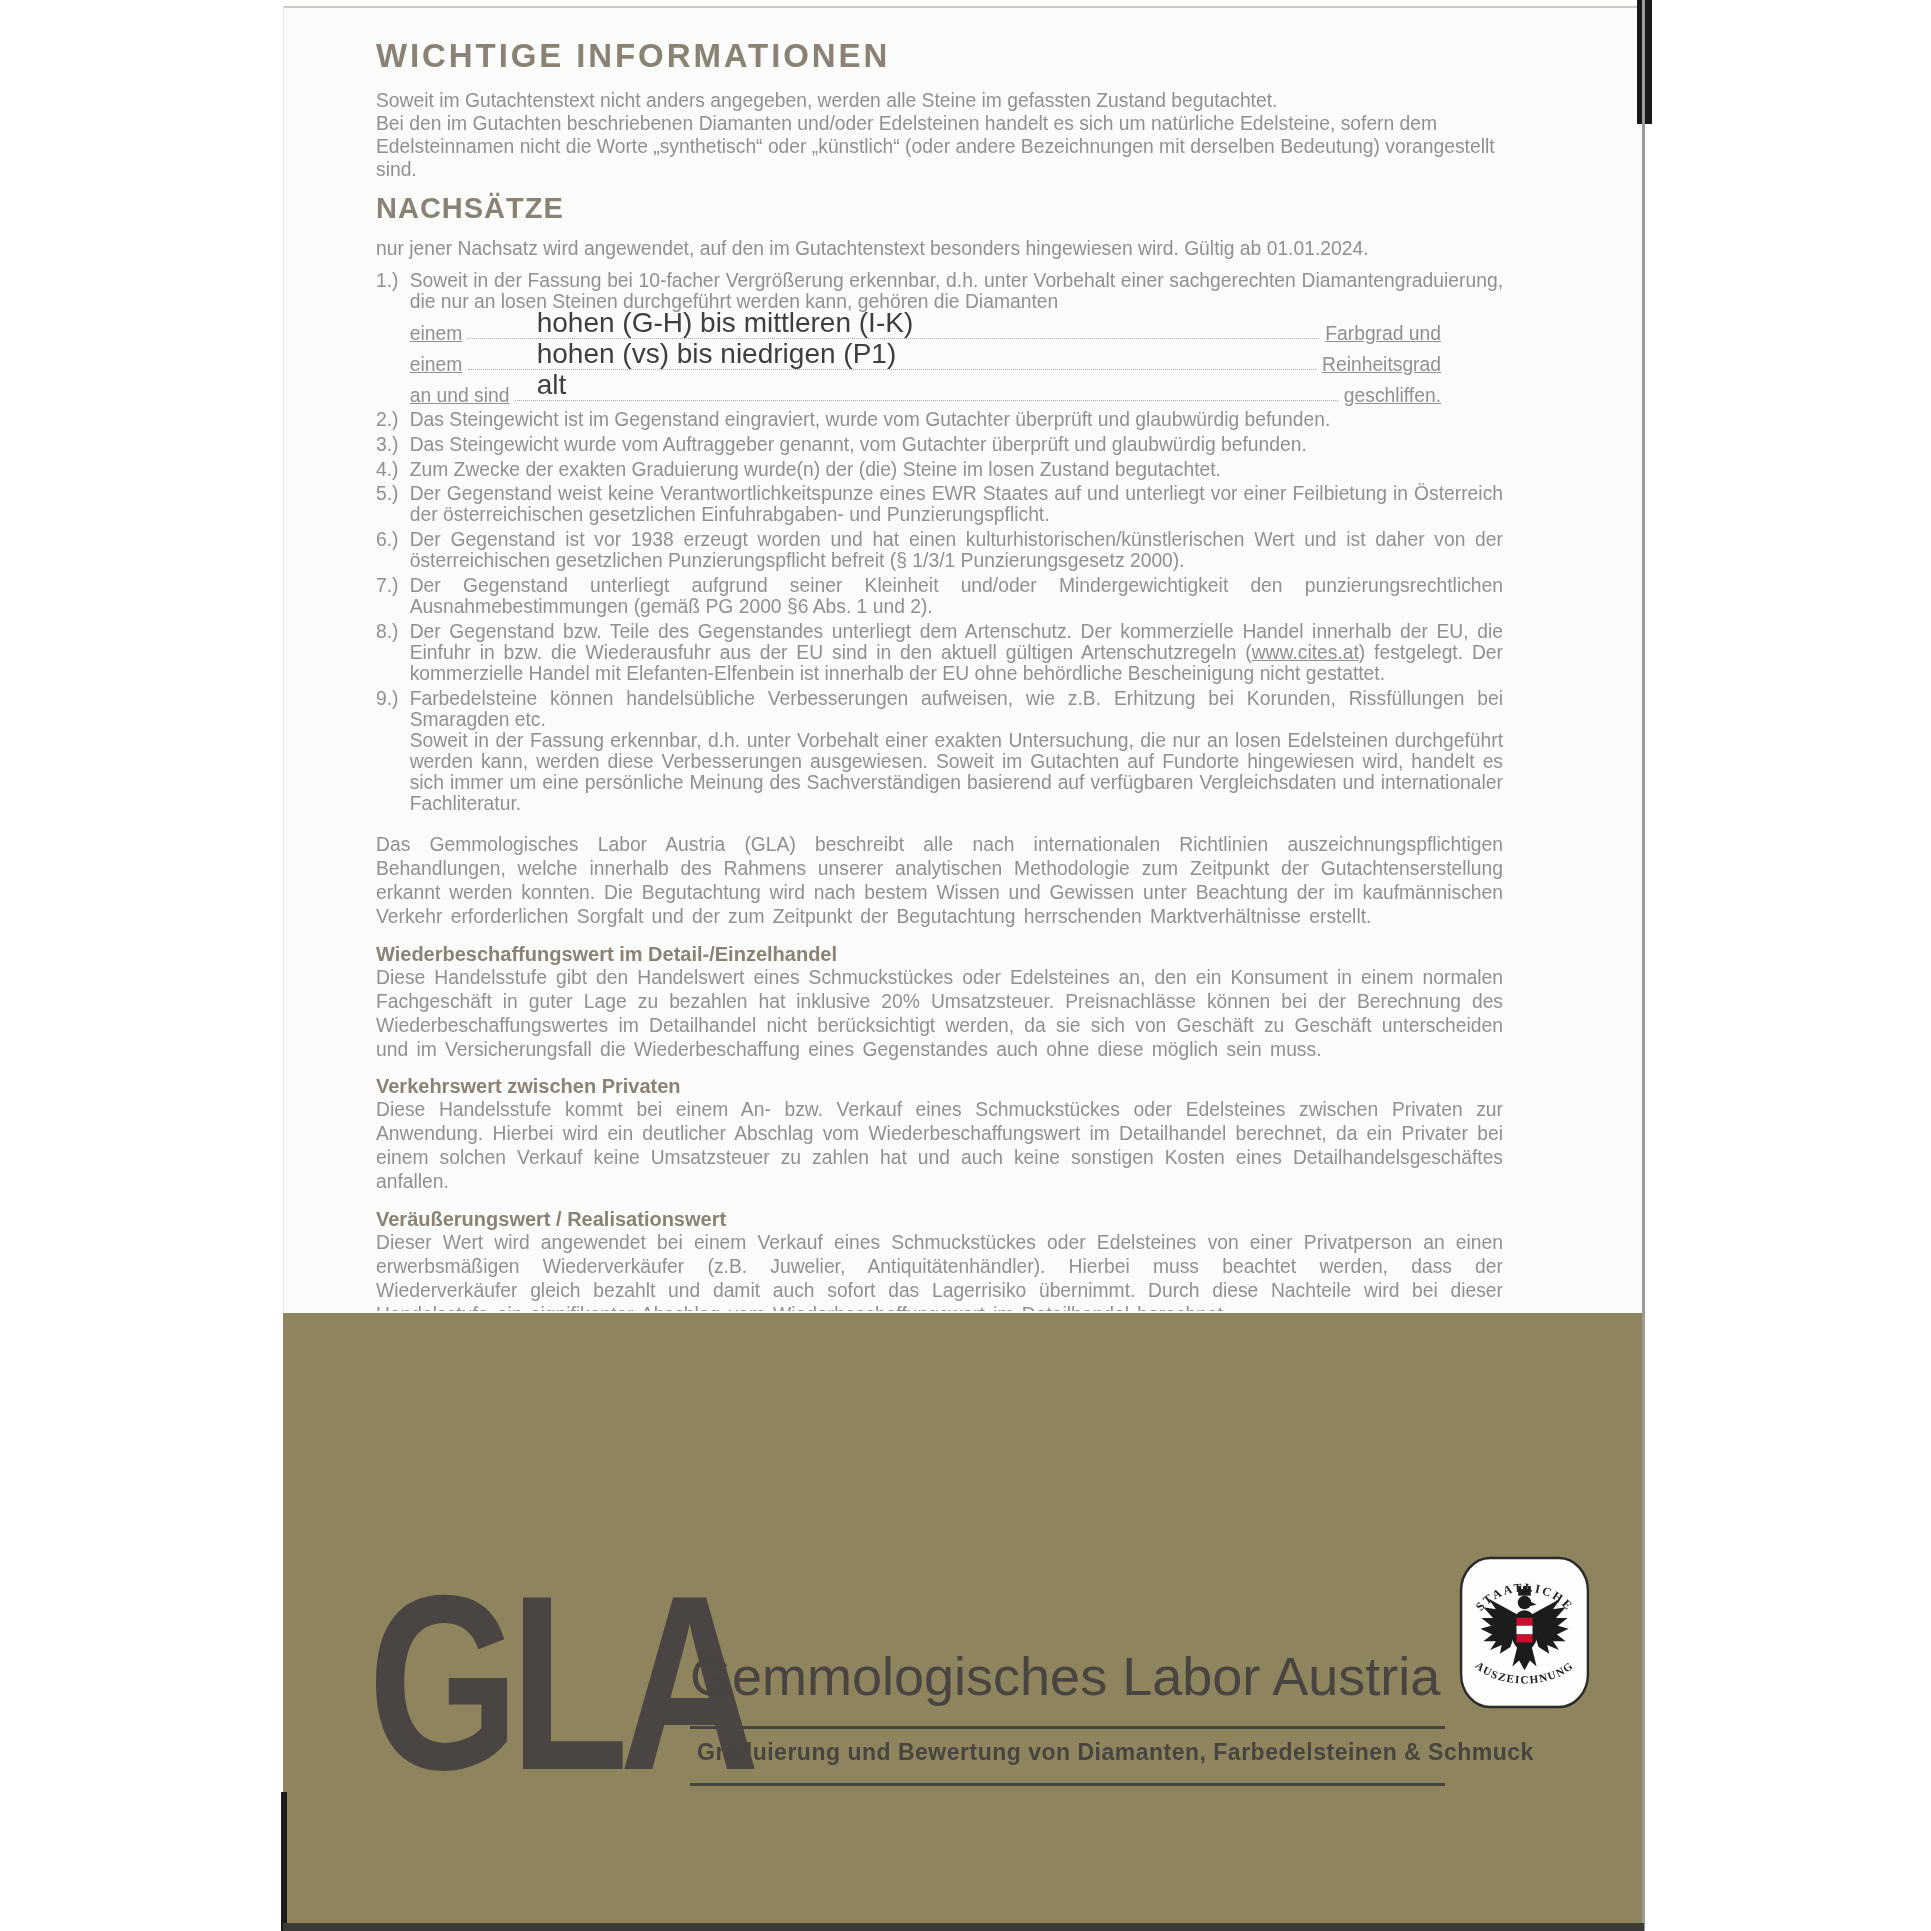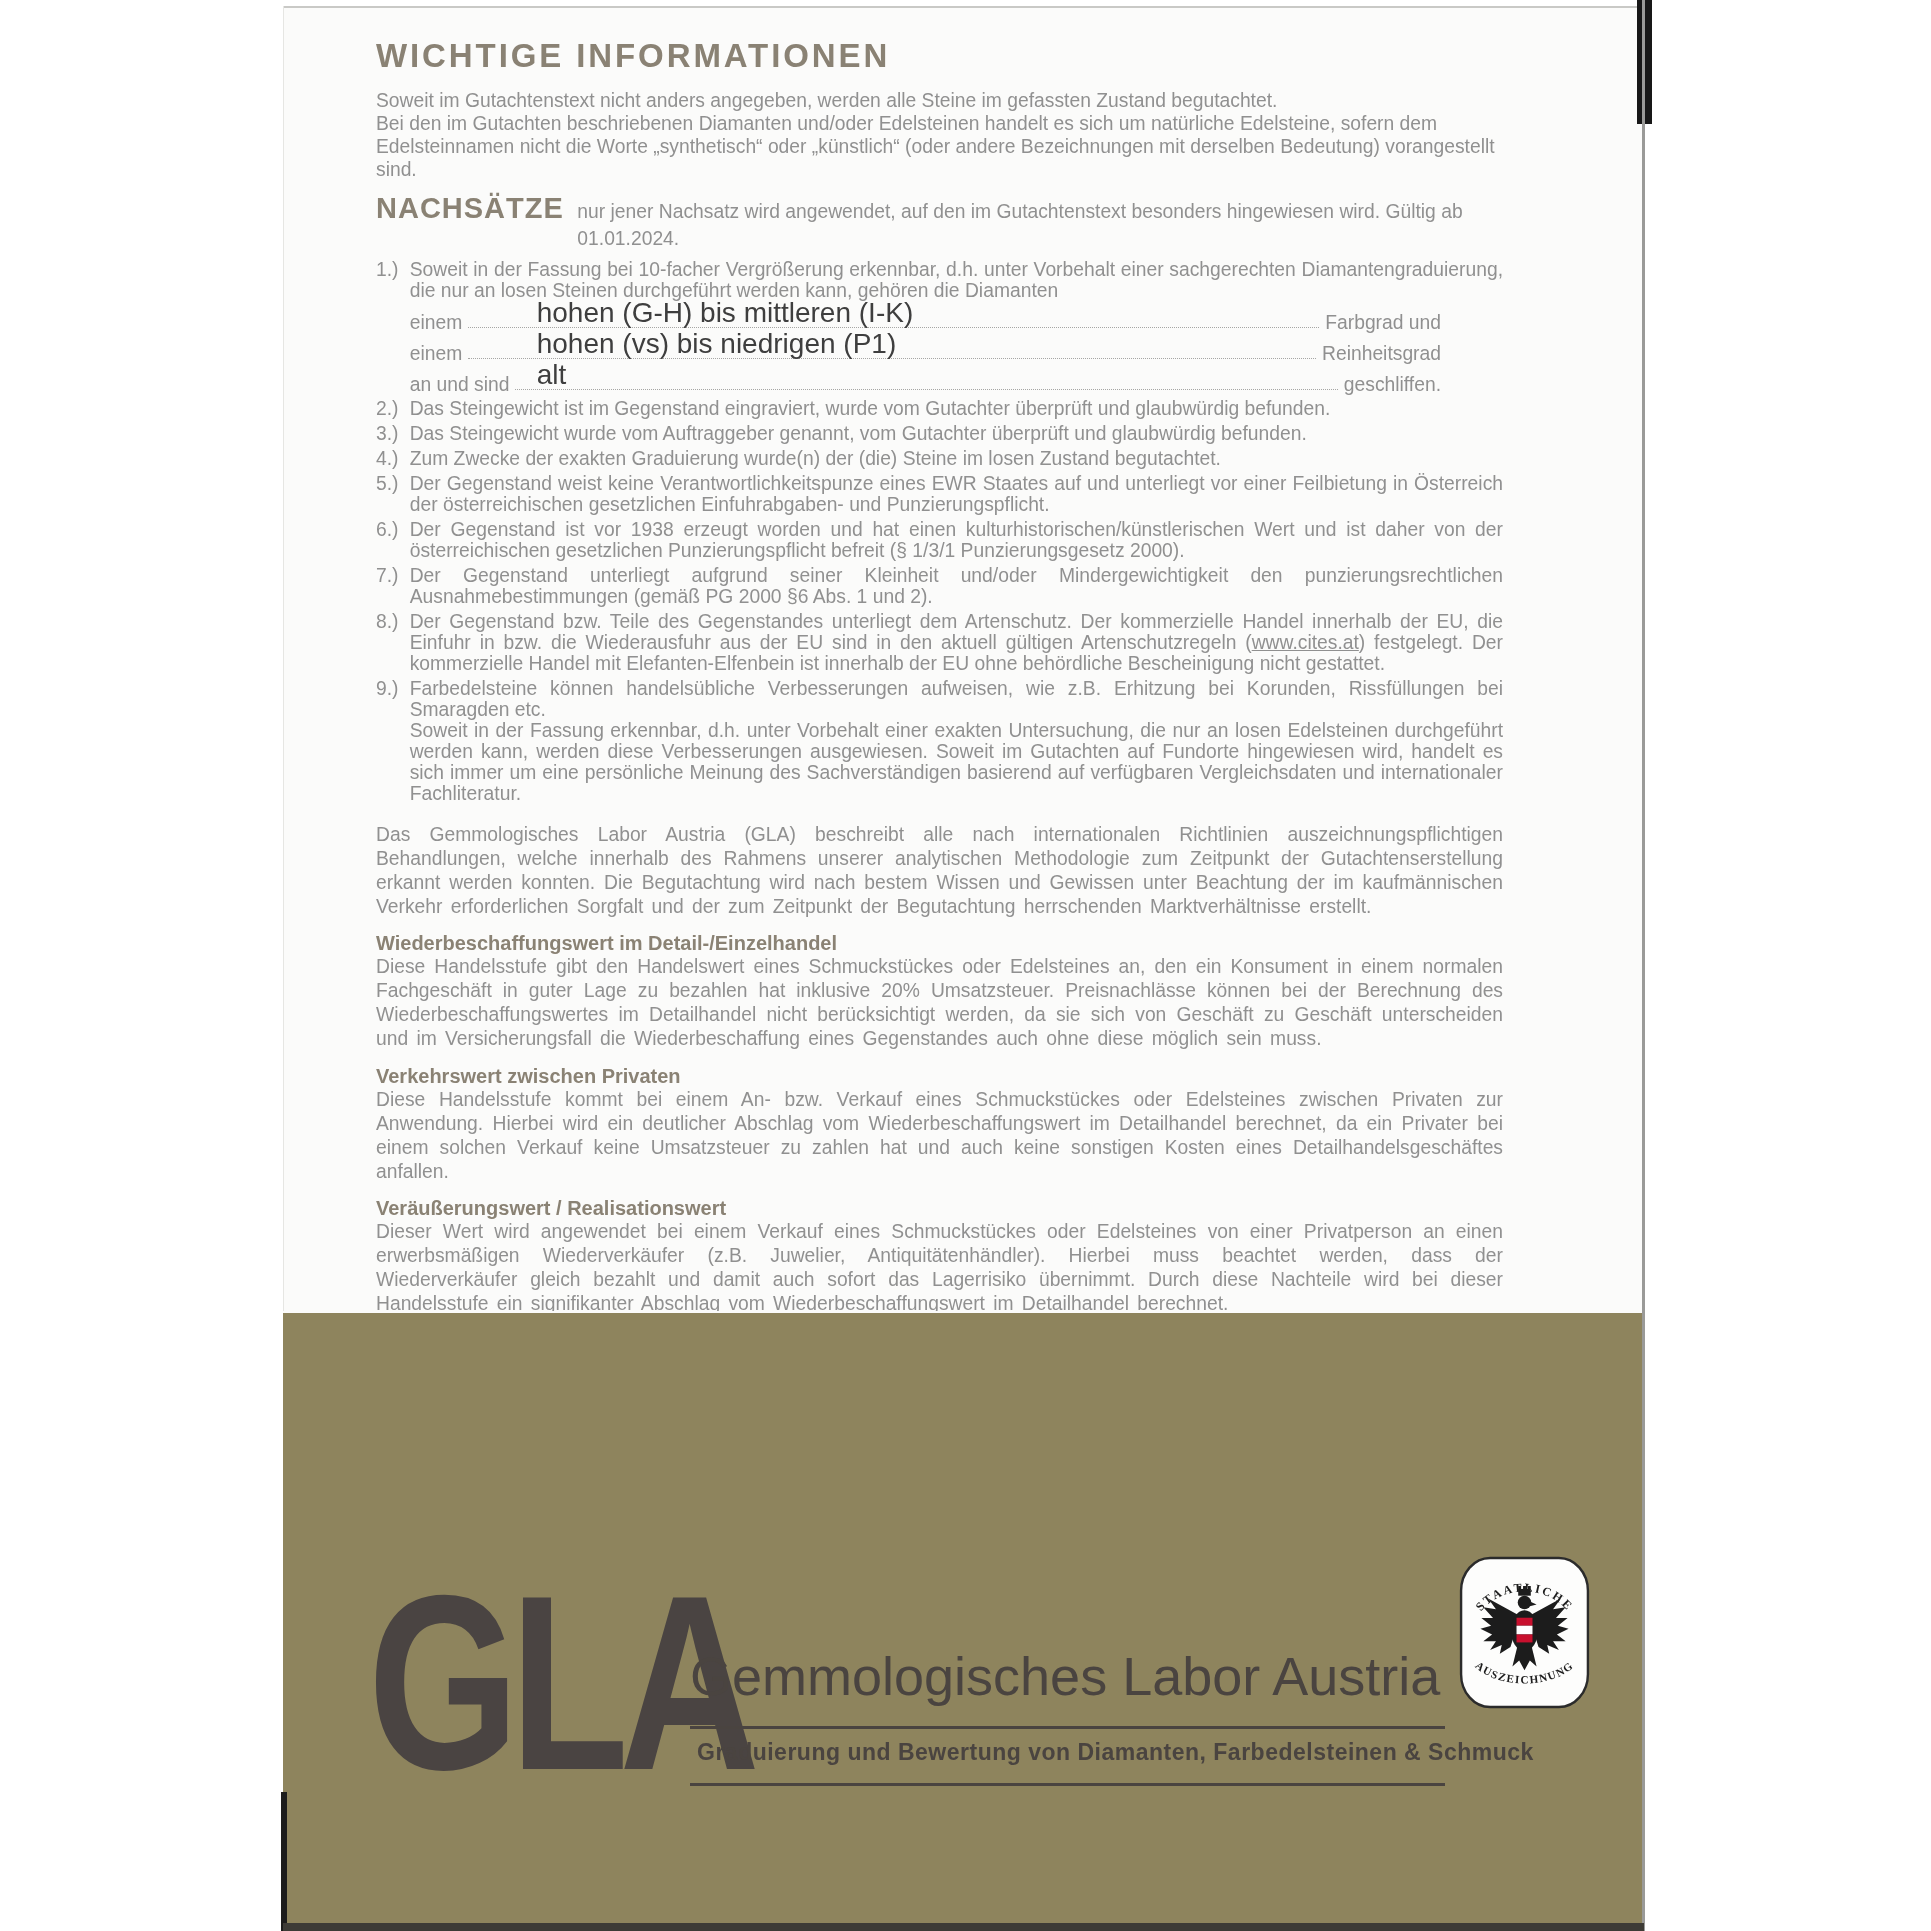--- a/index.html
+++ b/index.html
@@ -25,31 +25,31 @@
     padding:33px 141px 0 93px;box-sizing:border-box;
     color:#909090;font-size:19.3px;
   }
   .doc-title{
     margin:0;font-size:33px;font-weight:700;letter-spacing:2.9px;color:#8a8274;
     line-height:33px;
   }
   .intro{margin:17.4px 0 0 0;}
   .intro p{margin:0;line-height:23px;text-align:justify;}
   .intro p:last-child{text-align:left;}
-  .nach-row{margin-top:13.5px;display:flex;align-items:baseline;gap:13.5px;line-height:27px;}
+  .nach-row{margin-top:13.5px;display:flex;align-items:baseline;gap:13.5px;line-height:27px;flex-direction:column;}
   .nach-label{font-size:29px;font-weight:700;letter-spacing:1px;color:#8a8274;white-space:nowrap;}
   .nach-note{font-size:19.3px;color:#909090;}
 
   .items{margin-top:7.7px;}
   .item{display:flex;gap:7.7px;margin-bottom:3.9px;}
   .item .num{flex:0 0 26px;line-height:21px;}
   .item .itext{flex:1;line-height:21px;text-align:justify;}
   .item .itext .cite-link{text-decoration:underline;}
 
-  .fill-row{position:relative;height:31px;display:flex;align-items:flex-end;padding-right:62px;}
+  .fill-row{position:relative;height:31px;display:flex;align-items:flex-end;padding-right:62px;text-decoration:underline;}
   .fill-row .pre{white-space:nowrap;line-height:19.3px;}
   .fill-row .dots{flex:1;border-bottom:1.9px dotted #a6a6a4;margin:0 5.8px 3.9px 5.8px;height:1px;}
   .fill-row .suf{white-space:nowrap;line-height:19.3px;}
   .fill-row .typed{
     position:absolute;left:127px;bottom:7.7px;font-size:28px;color:#3e3e3e;
     white-space:nowrap;line-height:24px;
   }
 
   .para{margin:19.3px 0 0 0;line-height:24px;text-align:justify;word-spacing:2.9px;}
   .sec{margin-top:13.5px;}

